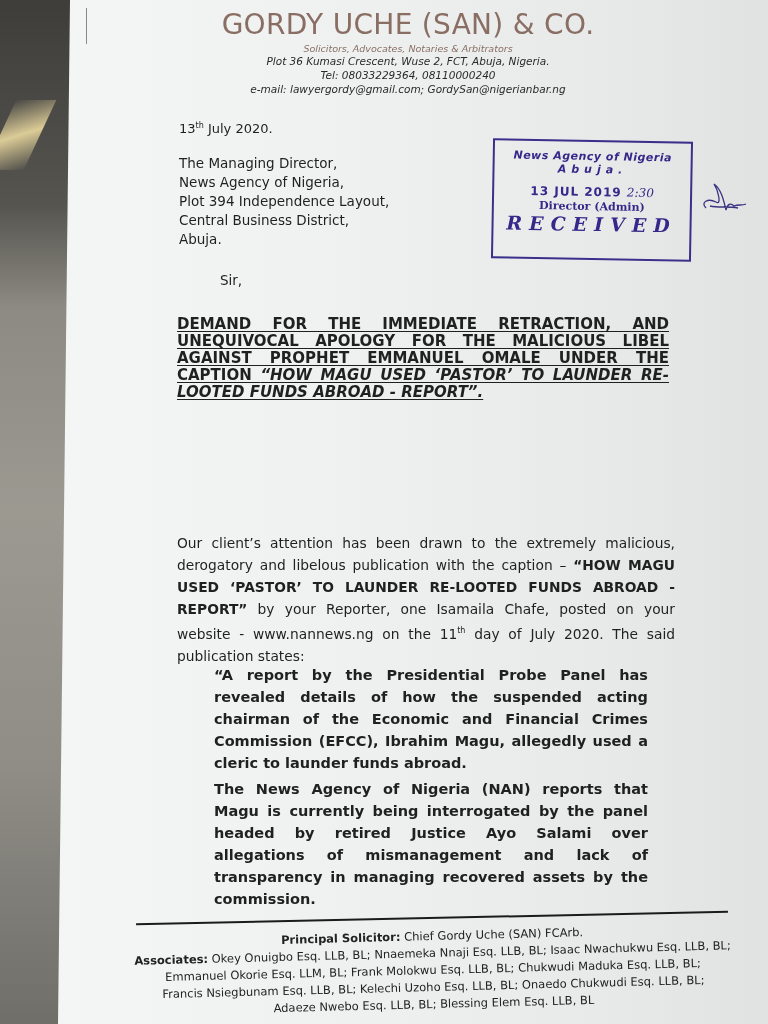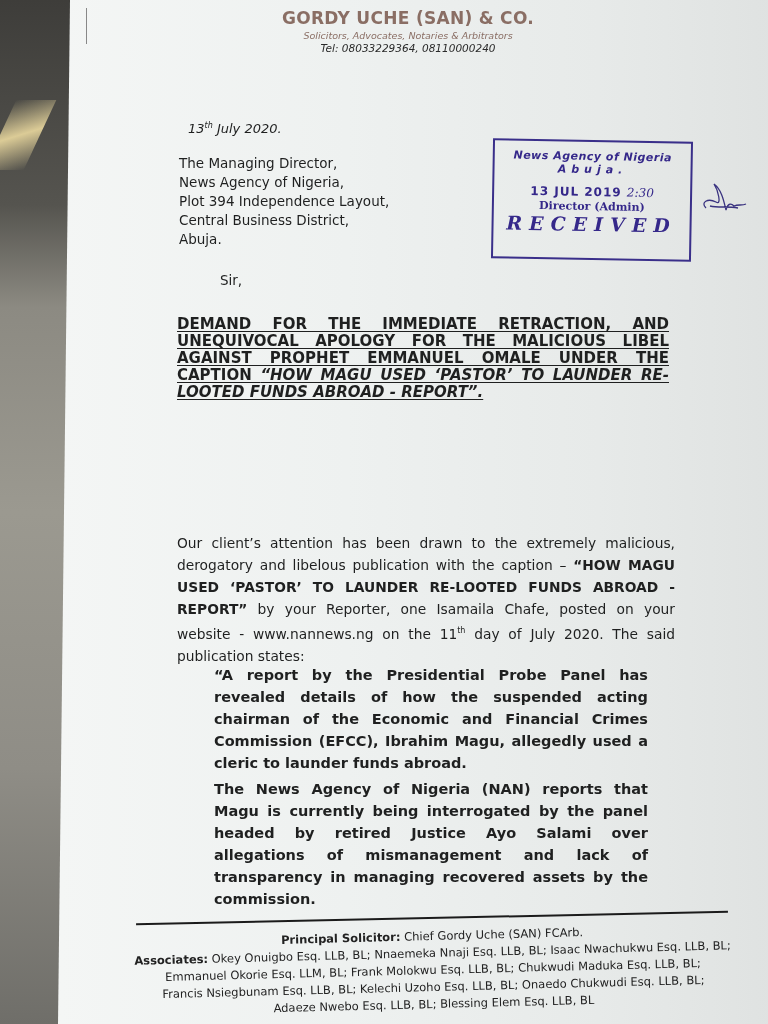--- a/index.html
+++ b/index.html
@@ -19,25 +19,25 @@
     }
     .page {
       position:absolute; left:58px; top:0; width:720px; height:1024px;
       background: linear-gradient(90deg, #f4f6f5 0%, #eef1f0 40%, #e7eae9 75%, #dfe2e1 100%);
       clip-path: polygon(12px 0, 100% 0, 100% 100%, 0 100%);
       color:#1f2020;
       font-family:"DejaVu Sans", sans-serif;
     }
     .staple { position:absolute; left:28px; top:8px; width:3px; height:36px; border-left:1.5px solid #888; }
     .letterhead { position:absolute; left:150px; top:8px; width:400px; text-align:center; }
-    .firm-name { font-size:17px; font-weight:bold; color:#8a6e64; letter-spacing:0.3px; }
+    .firm-name { font-size:28px; font-weight:normal; color:#8a6e64; letter-spacing:0.3px; }
     .firm-tagline { font-size:9.5px; font-style:italic; color:#8a6e64; margin-top:2px; }
     .firm-line { font-size:10.5px; font-style:italic; color:#2a2a2a; line-height:14px; }
 
-    .date { position:absolute; left:130px; top:121px; font-size:13px;font-style:italic; }
+    .date { position:absolute; left:121px; top:121px; font-size:13px; }
     .date sup { font-size:8px; }
     .recipient { position:absolute; left:121px; top:154px; font-size:13.5px; line-height:19px; }
     .salutation { position:absolute; left:121px; top:272px; font-size:13.5px;margin-left:41px; }
 
     .stamp {
       position:absolute; left:434px; top:140px; width:196px; height:116px;
       border:2.5px solid #3a2f8a; color:#35288a; transform:rotate(1deg);
       text-align:center; font-family:"DejaVu Sans", sans-serif;
     }
     .stamp-org { font-size:11px; font-weight:bold; font-style:italic; margin-top:8px; letter-spacing:0.5px; }
@@ -74,21 +74,23 @@
 
 <div class="bg-left"></div>
 <div class="light-streak"></div>
 
 <div class="page">
   <div class="staple"></div>
 
   <div class="letterhead">
     <div class="firm-name">GORDY UCHE (SAN) &amp; CO.</div>
     <div class="firm-tagline">Solicitors, Advocates, Notaries &amp; Arbitrators</div>
+    <div class="firm-line">Plot 36 Kumasi Crescent, Wuse 2, FCT, Abuja, Nigeria.</div>
     <div class="firm-line">Tel: 08033229364, 08110000240</div>
+    <div class="firm-line">e-mail: lawyergordy@gmail.com; GordySan@nigerianbar.ng</div>
   </div>
 
   <div class="date">
     <span>13</span><sup>th</sup><span> July 2020.</span>
   </div>
 
   <div class="recipient">
     <div>The Managing Director,</div>
     <div>News Agency of Nigeria,</div>
     <div>Plot 394 Independence Layout,</div>

